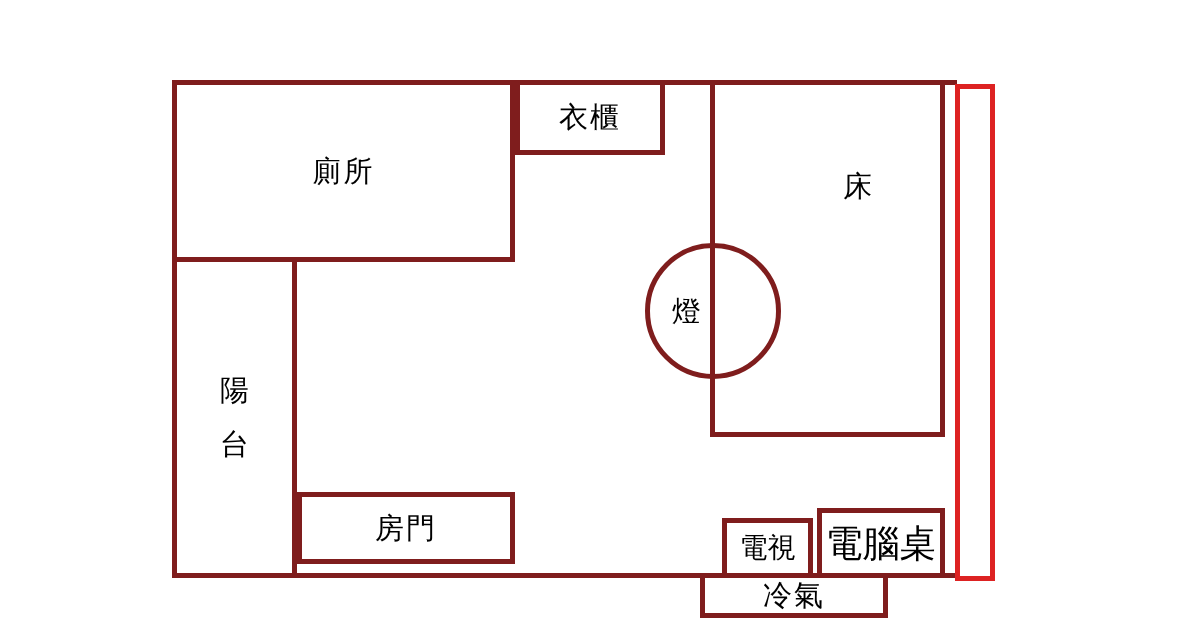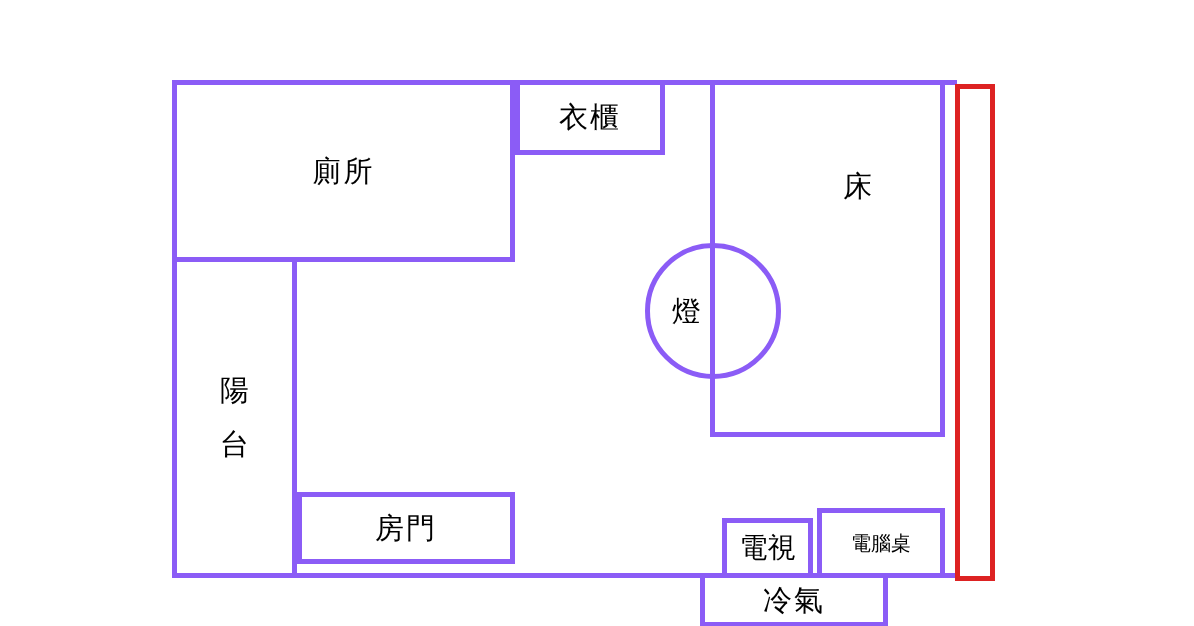--- a/index.html
+++ b/index.html
@@ -7,21 +7,21 @@
     position:relative;
     width:1194px;height:626px;
     background:#ffffff;
     font-family:"DejaVu Serif","Liberation Serif",serif;
     color:#000;
     overflow:hidden;
   }
   .shape{
     position:absolute;
     box-sizing:border-box;
-    border:5px solid #8b5cf6;
+    border:5px solid #7f1d1d;
     background:transparent;
   }
   .no-right{border-right:none;}
   .label{
     position:absolute;
     font-size:29px;
     letter-spacing:2px;
     white-space:nowrap;
     line-height:1;
   }
@@ -68,22 +68,22 @@
   <div class="shape center" style="left:297px;top:492px;width:218px;height:72px;">
     <span class="label" style="position:static;">房門</span>
   </div>
 
 
   <div class="shape center" style="left:722px;top:518px;width:91px;height:60px;text-align:center;">
     <span class="label" style="position:static;font-size:28px;letter-spacing:0;">電視</span>
   </div>
 
   <div class="shape center" style="left:817px;top:508px;width:128px;height:70px;">
-    <span class="label" style="position:static;font-size:20px;letter-spacing:0;">電腦桌</span>
+    <span class="label" style="position:static;font-size:37px;letter-spacing:0;">電腦桌</span>
   </div>
 
-  <div class="shape center" style="left:700px;top:573px;width:188px;height:54px;">
+  <div class="shape center" style="left:700px;top:573px;width:188px;height:45px;">
     <span class="label" style="position:static;">冷氣</span>
   </div>
 
   <div class="shape red" style="left:955px;top:84px;width:40px;height:497px;"></div>
 
 </div>
 
 </body></html>

